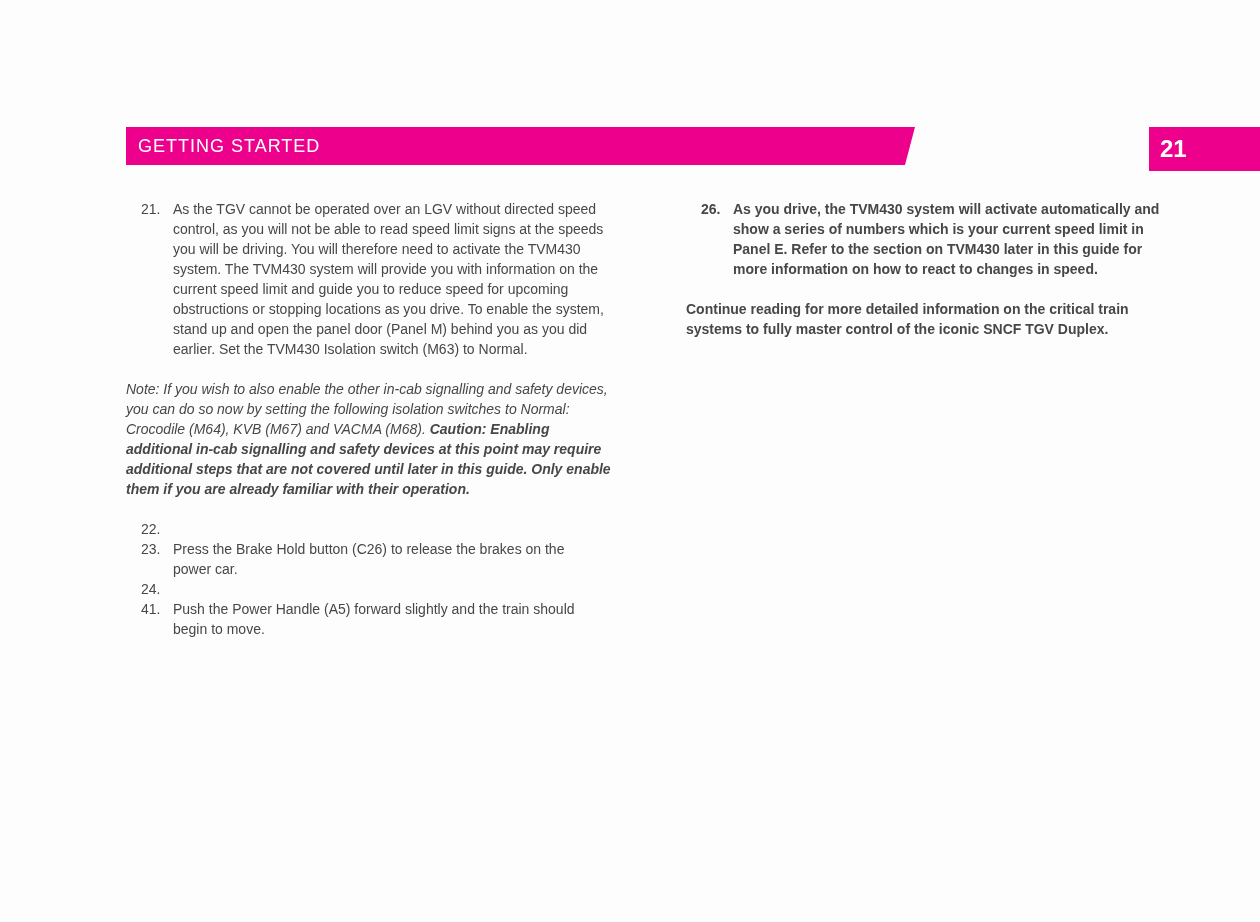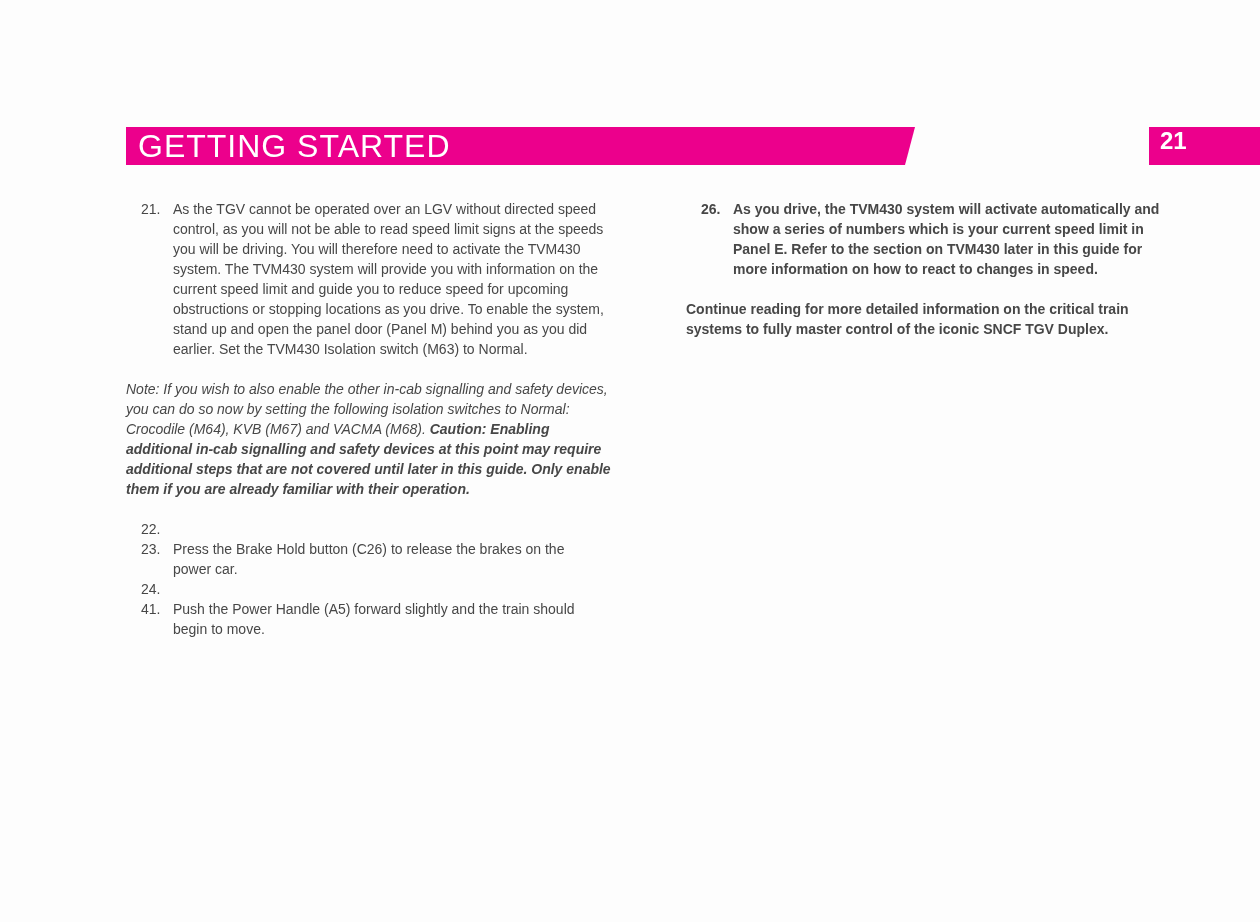--- a/index.html
+++ b/index.html
@@ -27,34 +27,35 @@
     top: 127px;
     width: 789px;
     height: 38px;
     background: var(--accent);
     clip-path: polygon(0 0, 100% 0, calc(100% - 10px) 100%, 0 100%);
     display: flex;
     align-items: center;
   }
   .title-bar .section-title {
     color: var(--header-text);
-    font-size: 32px;
+    font-size: 18px;
     letter-spacing: 1px;
     padding-left: 12px;
     line-height: 38px;
     white-space: nowrap;
   }
   .page-num-box {
     position: absolute;
     left: 1149px;
     top: 127px;
     width: 111px;
-    height: 38px;
+    height: 44px;
     background: var(--accent);
     display: flex;
+    align-items: center;
   }
   .page-num-box .page-number {
     color: var(--header-text);
     font-size: 24px;
     font-weight: bold;
     padding-left: 11px;
   }
   
   .col {
     position: absolute;

